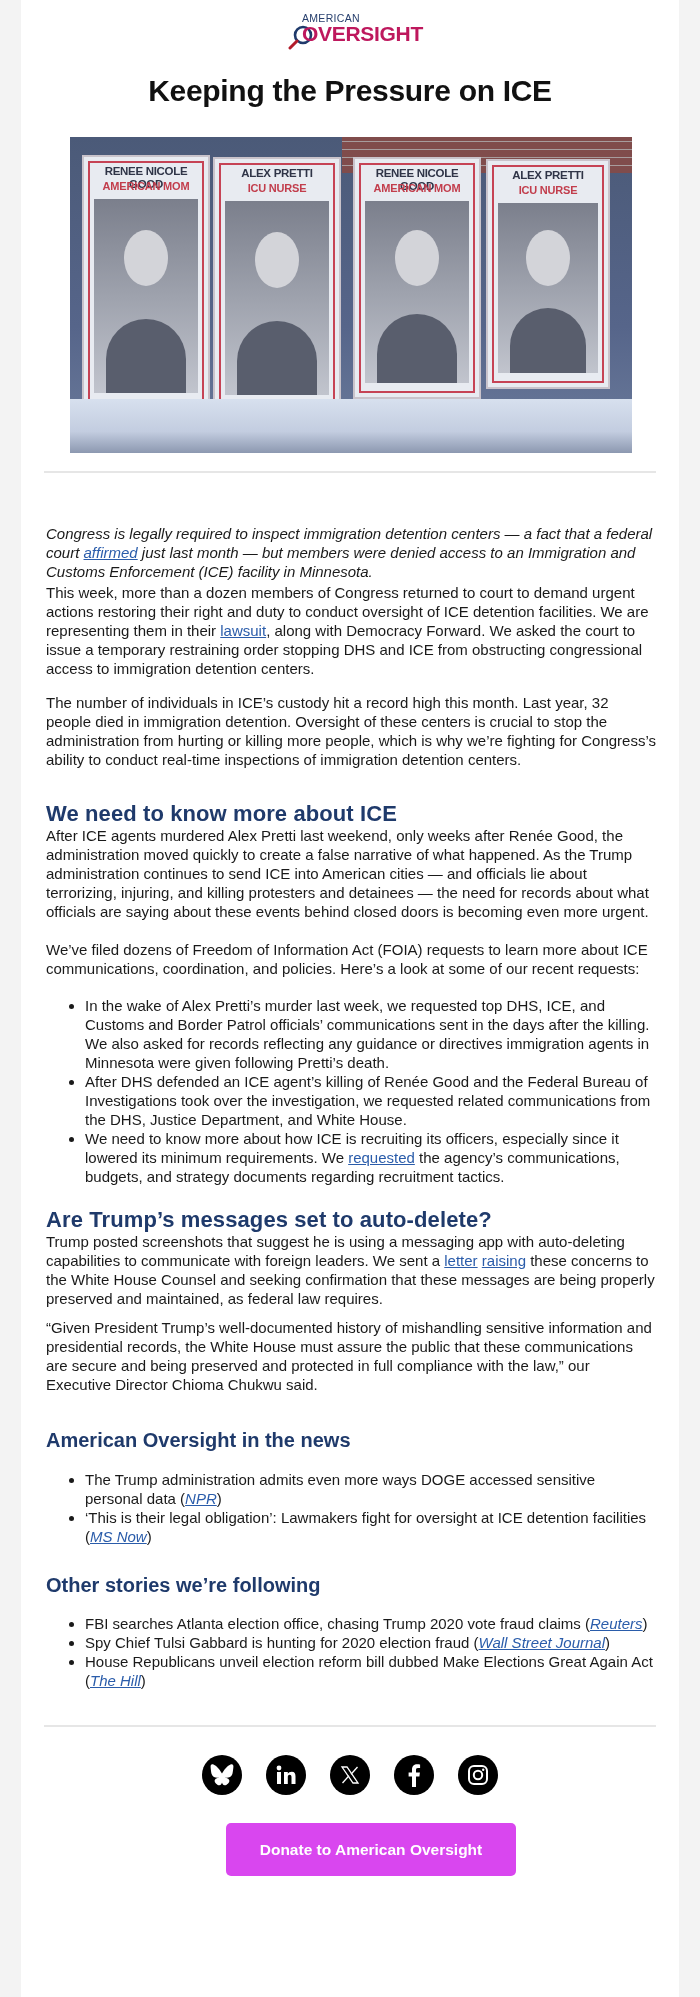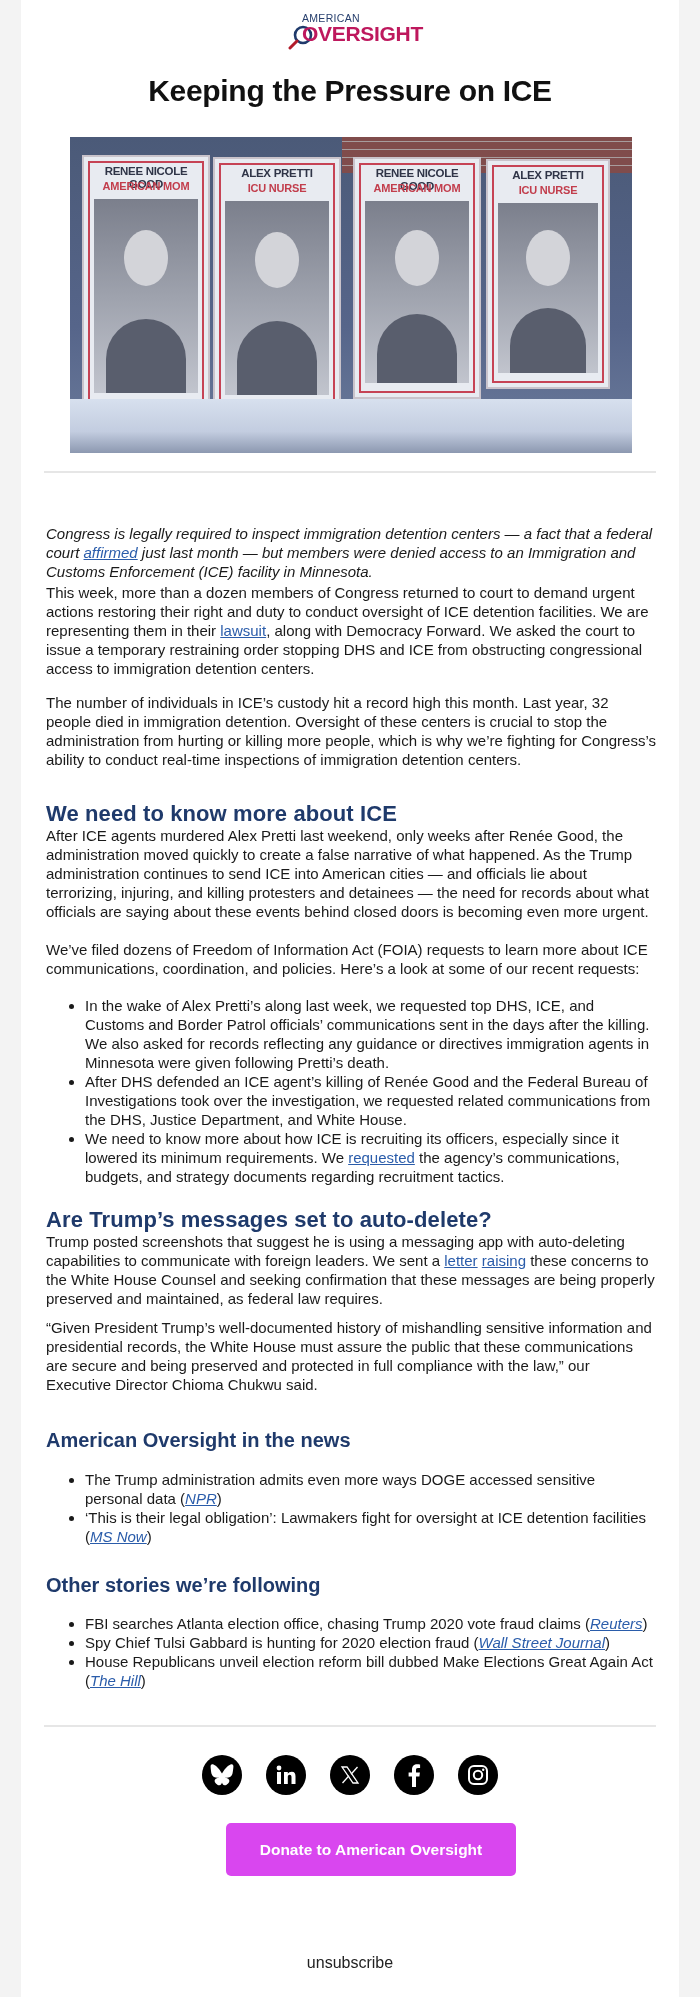--- a/index.html
+++ b/index.html
@@ -226,21 +226,21 @@
     <h2 class="h-big">We need to know more about ICE</h2>
     <p>After ICE agents murdered Alex Pretti last weekend, only weeks after Renée Good, the administration moved quickly to create a false narrative of what happened. As the Trump administration continues to send ICE into American cities — and officials lie about terrorizing, injuring, and killing protesters and detainees — the need for records about what officials are saying about these events behind closed doors is becoming even more urgent.</p>
   </div>
 
   <div class="content" style="top:940px;">
     <p>We’ve filed dozens of Freedom of Information Act (FOIA) requests to learn more about ICE communications, coordination, and policies. Here’s a look at some of our recent requests:</p>
   </div>
 
   <div class="content" style="top:996px;">
     <ul class="bullets">
-      <li>In the wake of Alex Pretti’s along last week, we requested top DHS, ICE, and Customs and Border Patrol officials’ communications sent in the days after the killing. We also asked for records reflecting any guidance or directives immigration agents in Minnesota were given following Pretti’s death.</li>
+      <li>In the wake of Alex Pretti’s murder last week, we requested top DHS, ICE, and Customs and Border Patrol officials’ communications sent in the days after the killing. We also asked for records reflecting any guidance or directives immigration agents in Minnesota were given following Pretti’s death.</li>
       <li>After DHS defended an ICE agent’s killing of Renée Good and the Federal Bureau of Investigations took over the investigation, we requested related communications from the DHS, Justice Department, and White House.</li>
       <li><span>We need to know more about how ICE is recruiting its officers, especially since it lowered its minimum requirements. We </span><a class="link" href="#">requested</a><span> the agency’s communications, budgets, and strategy documents regarding recruitment tactics.</span></li>
     </ul>
   </div>
 
   <div class="content" style="top:1208px;">
     <h2 class="h-big">Are Trump’s messages set to auto-delete?</h2>
     <p><span>Trump posted screenshots that suggest he is using a messaging app with auto-deleting capabilities to communicate with foreign leaders. We sent a </span><a class="link" href="#">letter</a><span> </span><a class="link" href="#">raising</a><span> these concerns to the White House Counsel and seeking confirmation that these messages are being properly preserved and maintained, as federal law requires.</span></p>
   </div>
 
@@ -300,15 +300,14 @@
       <svg width="22" height="22" viewBox="0 0 22 22">
         <rect x="2" y="2" width="18" height="18" rx="5" fill="none" stroke="#fff" stroke-width="2"></rect>
         <circle cx="11" cy="11" r="4.2" fill="none" stroke="#fff" stroke-width="2"></circle>
         <circle cx="16.2" cy="5.8" r="1.2" fill="#fff"></circle>
       </svg>
     </a>
   </div>
 
   <a class="donate" href="#">Donate to American Oversight</a>
 
-  <a class="footer-unsub" href="#">unsubscribe</a>
 
 </div>
 
 </body></html>

